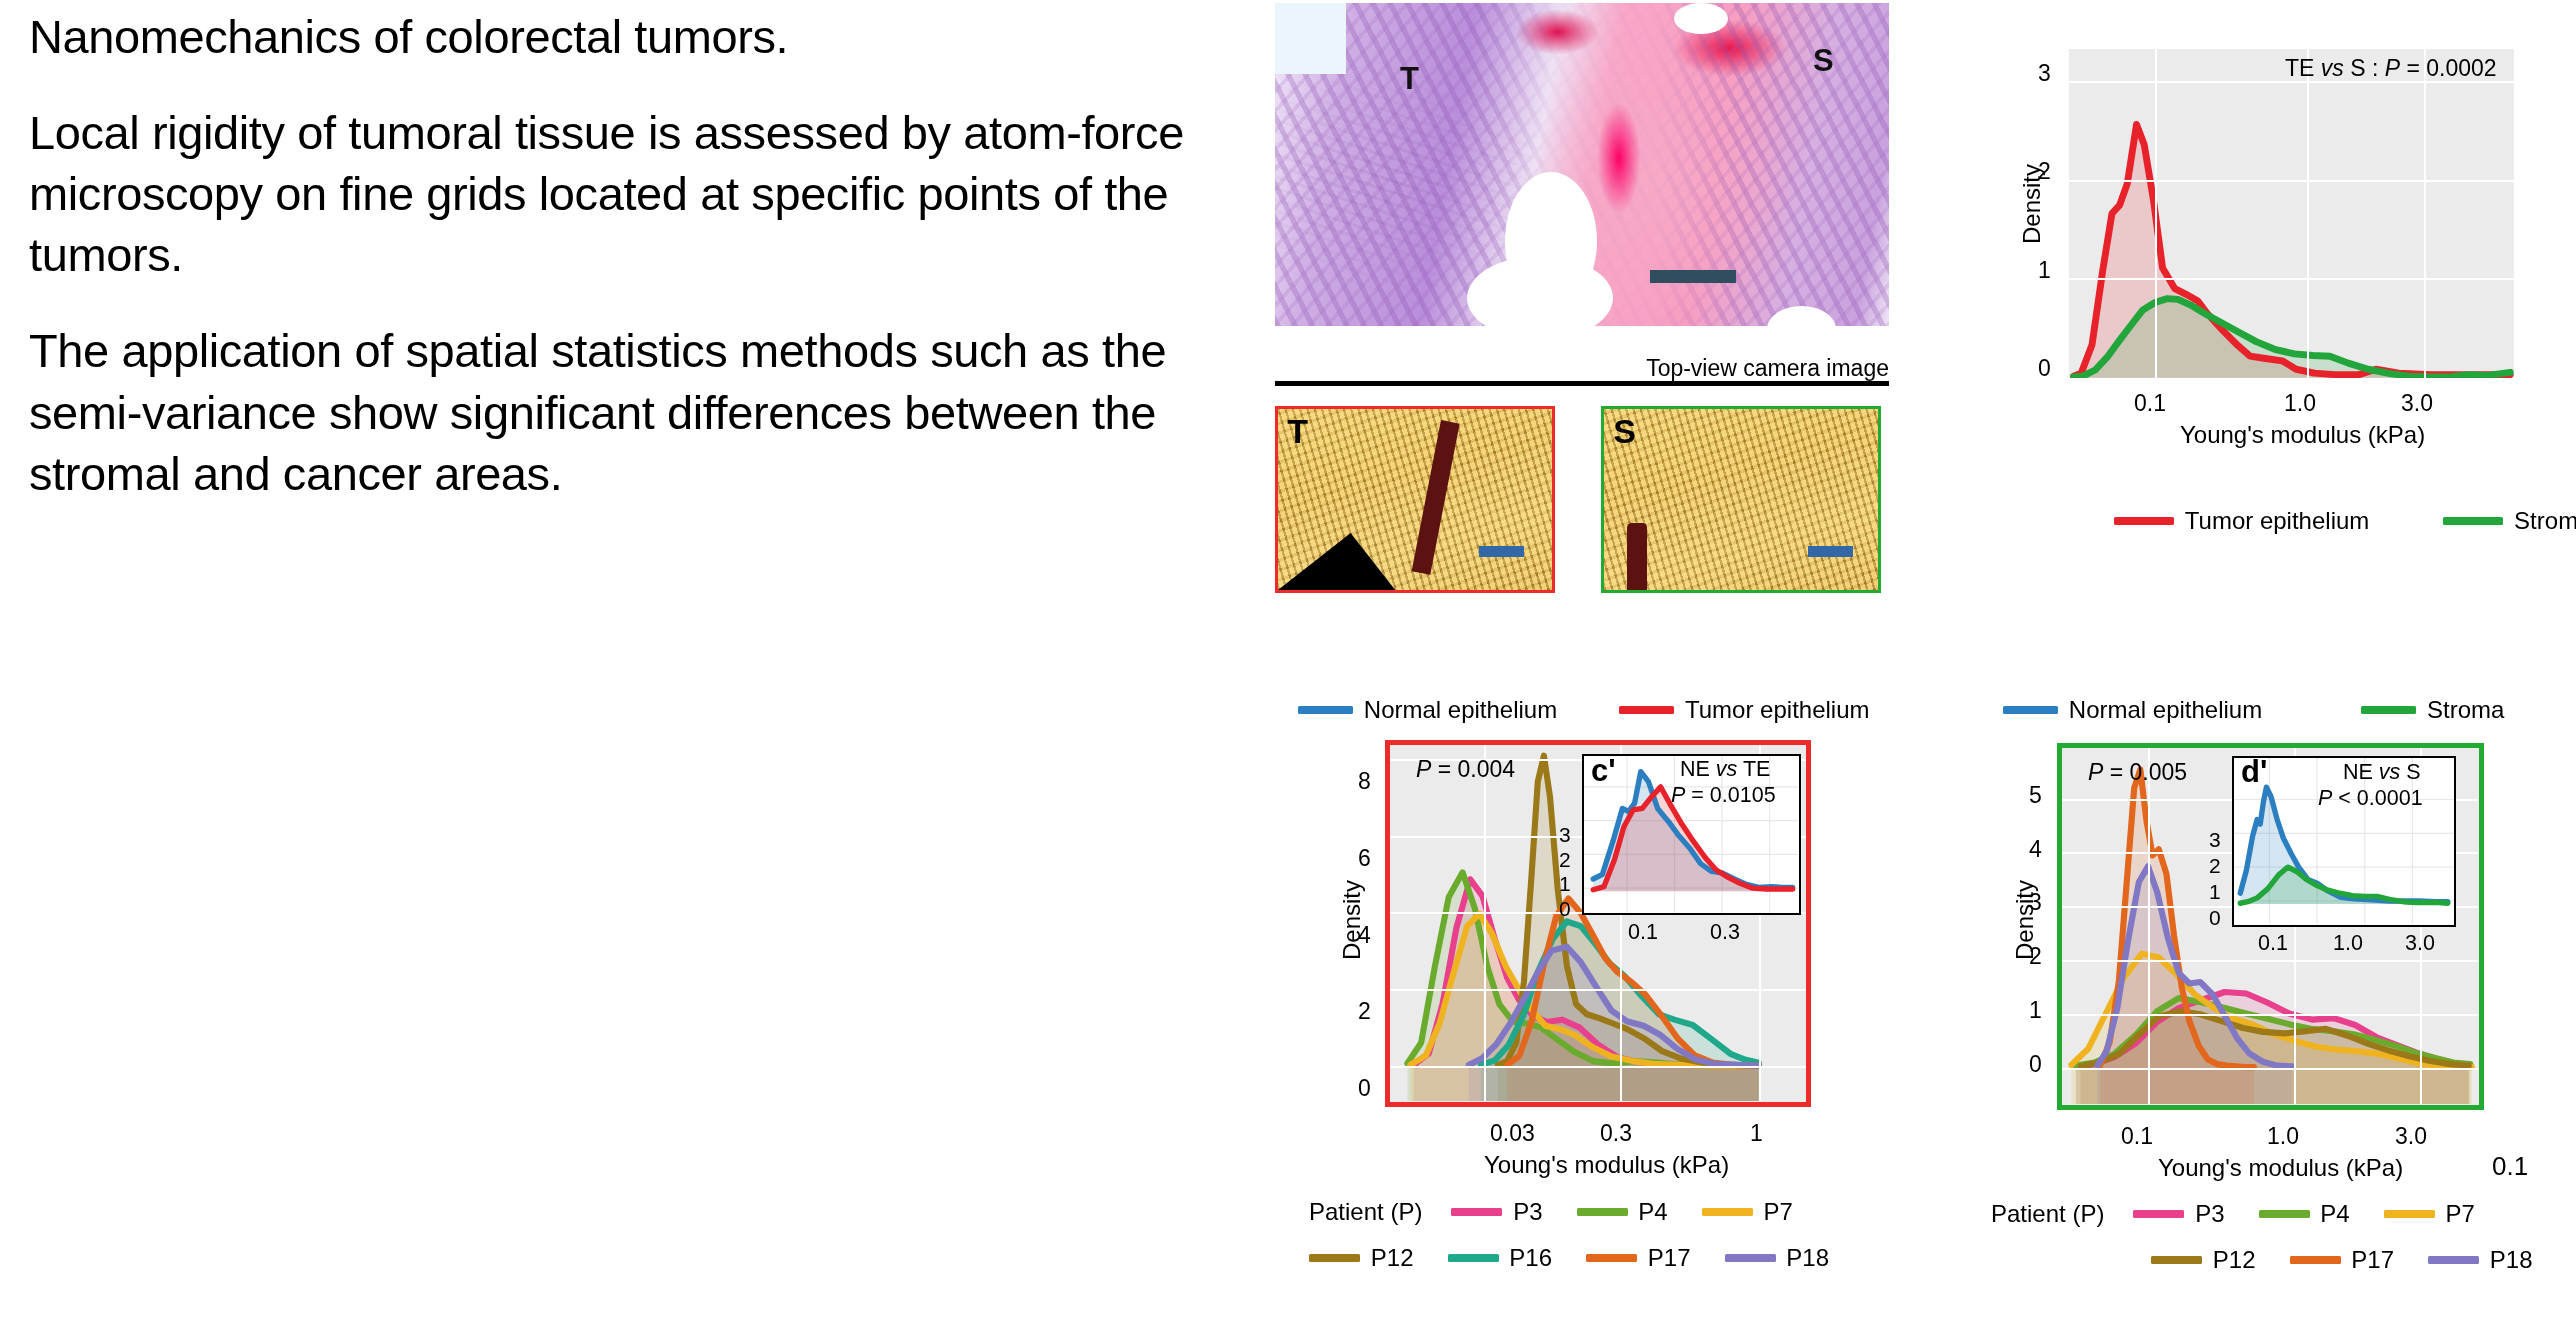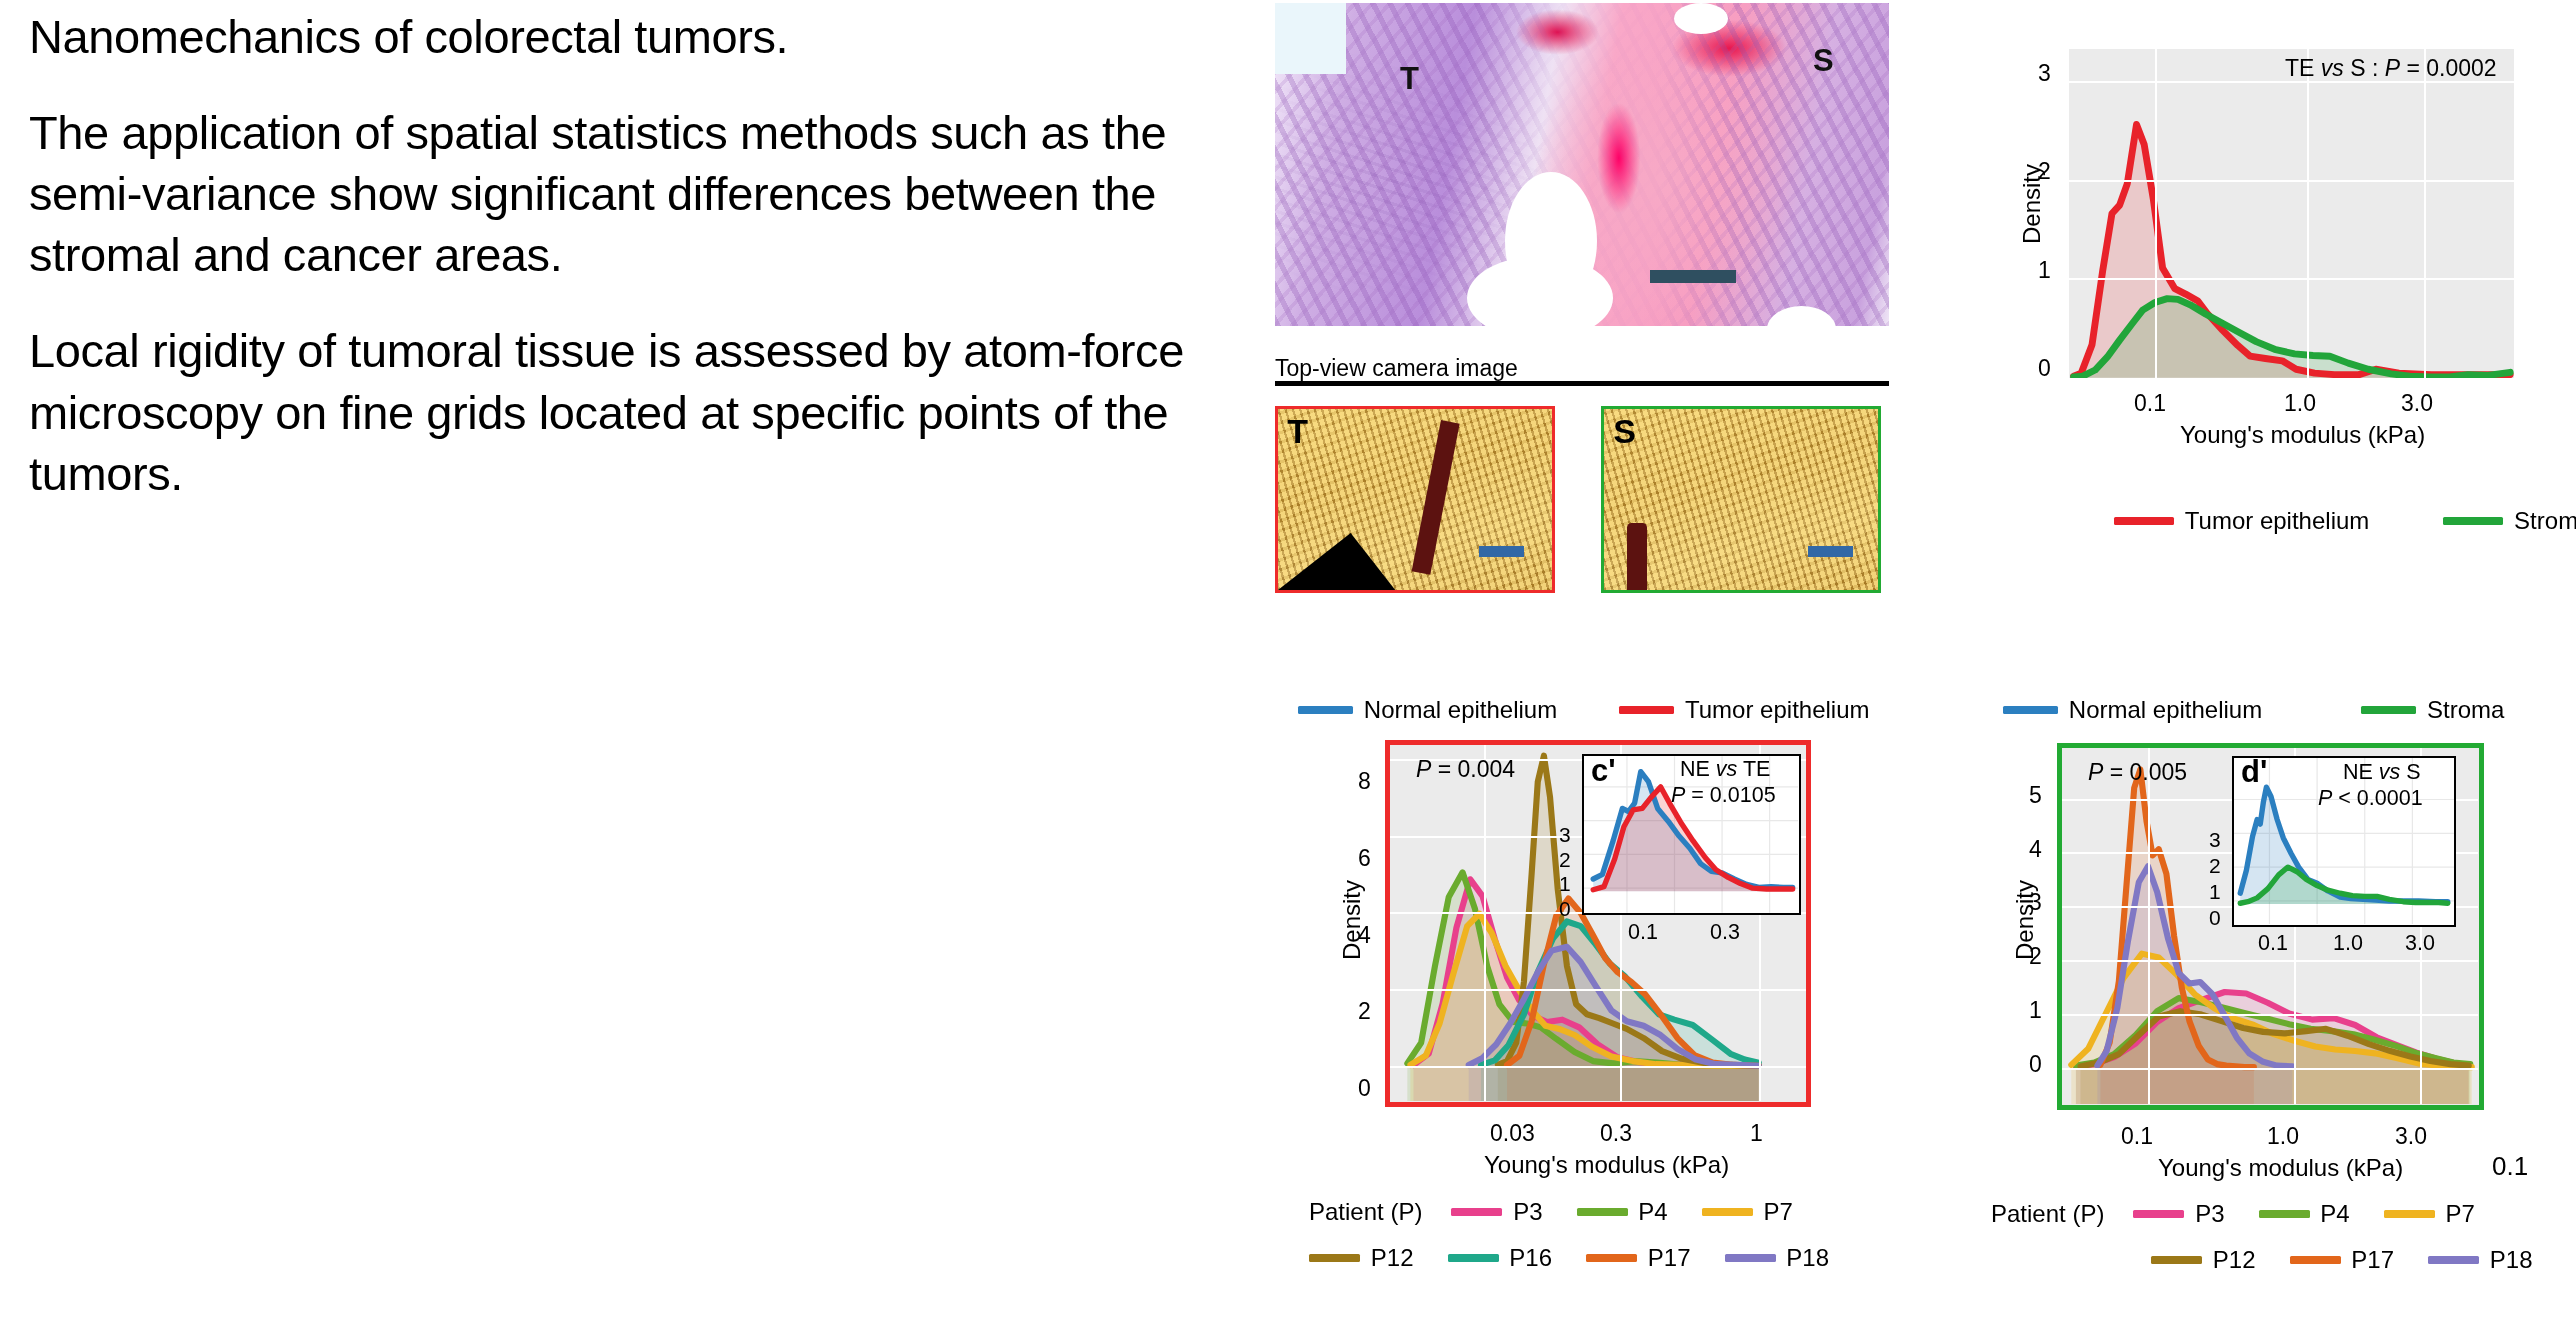--- a/index.html
+++ b/index.html
@@ -75,38 +75,38 @@
   .afm .tip{position:absolute;background:#5c1210;}
   .afm .wedge{position:absolute;background:#000;}
 
   .toprule{position:absolute;background:#000;}
 </style>
 </head>
 <body>
 
 <div id="narrative">
   <p>Nanomechanics of colorectal tumors.</p>
+  <p>Local rigidity of tumoral tissue is assessed by atom-force microscopy on fine grids located at specific points of the tumors.</p>
   <p>The application of spatial statistics methods such as the semi-variance show significant differences between the stromal and cancer areas.</p>
-  <p>Local rigidity of tumoral tissue is assessed by atom-force microscopy on fine grids located at specific points of the tumors.</p>
 </div>
 
 <div id="histo">
   <div class="tex"></div>
   <div class="tex2"></div>
   <div class="corner"></div>
   <div class="void" style="left:230px;top:169px;width:92px;height:138px;"></div>
   <div class="void" style="left:192px;top:253px;width:146px;height:84px;"></div>
   <div class="void" style="left:492px;top:303px;width:69px;height:46px;"></div>
   <div class="void" style="left:399px;top:0px;width:54px;height:31px;"></div>
   <div class="hlabel" style="left:125px;top:58px;">T</div>
   <div class="hlabel" style="left:538px;top:40px;">S</div>
   <div class="scalebar" style="left:375px;top:267px;width:86px;"></div>
 </div>
 
-<div style="position:absolute;left:1275px;top:355px;width:614px;text-align:left;
+<div style="position:absolute;left:1275px;top:355px;width:614px;text-align:right;
             font-size:23px;">Top-view camera image</div>
 <div class="toprule" style="left:1275px;top:381px;width:614px;height:5.4px;"></div>
 
 <div class="afm" style="left:1275px;top:406px;width:274px;height:181px;border:3.8px solid #ee2b2b;">
   <div class="lbl">T</div>
   <div class="tip" style="left:163px;top:10.8px;width:19px;height:154px;transform:rotate(11deg);transform-origin:top left;"></div>
   <div class="wedge" style="left:-15.4px;top:124px;width:142px;height:69px;clip-path:polygon(62% 0%,100% 100%,0% 100%);"></div>
   <div class="bar" style="left:201px;top:137px;width:45px;"></div>
 </div>
 

